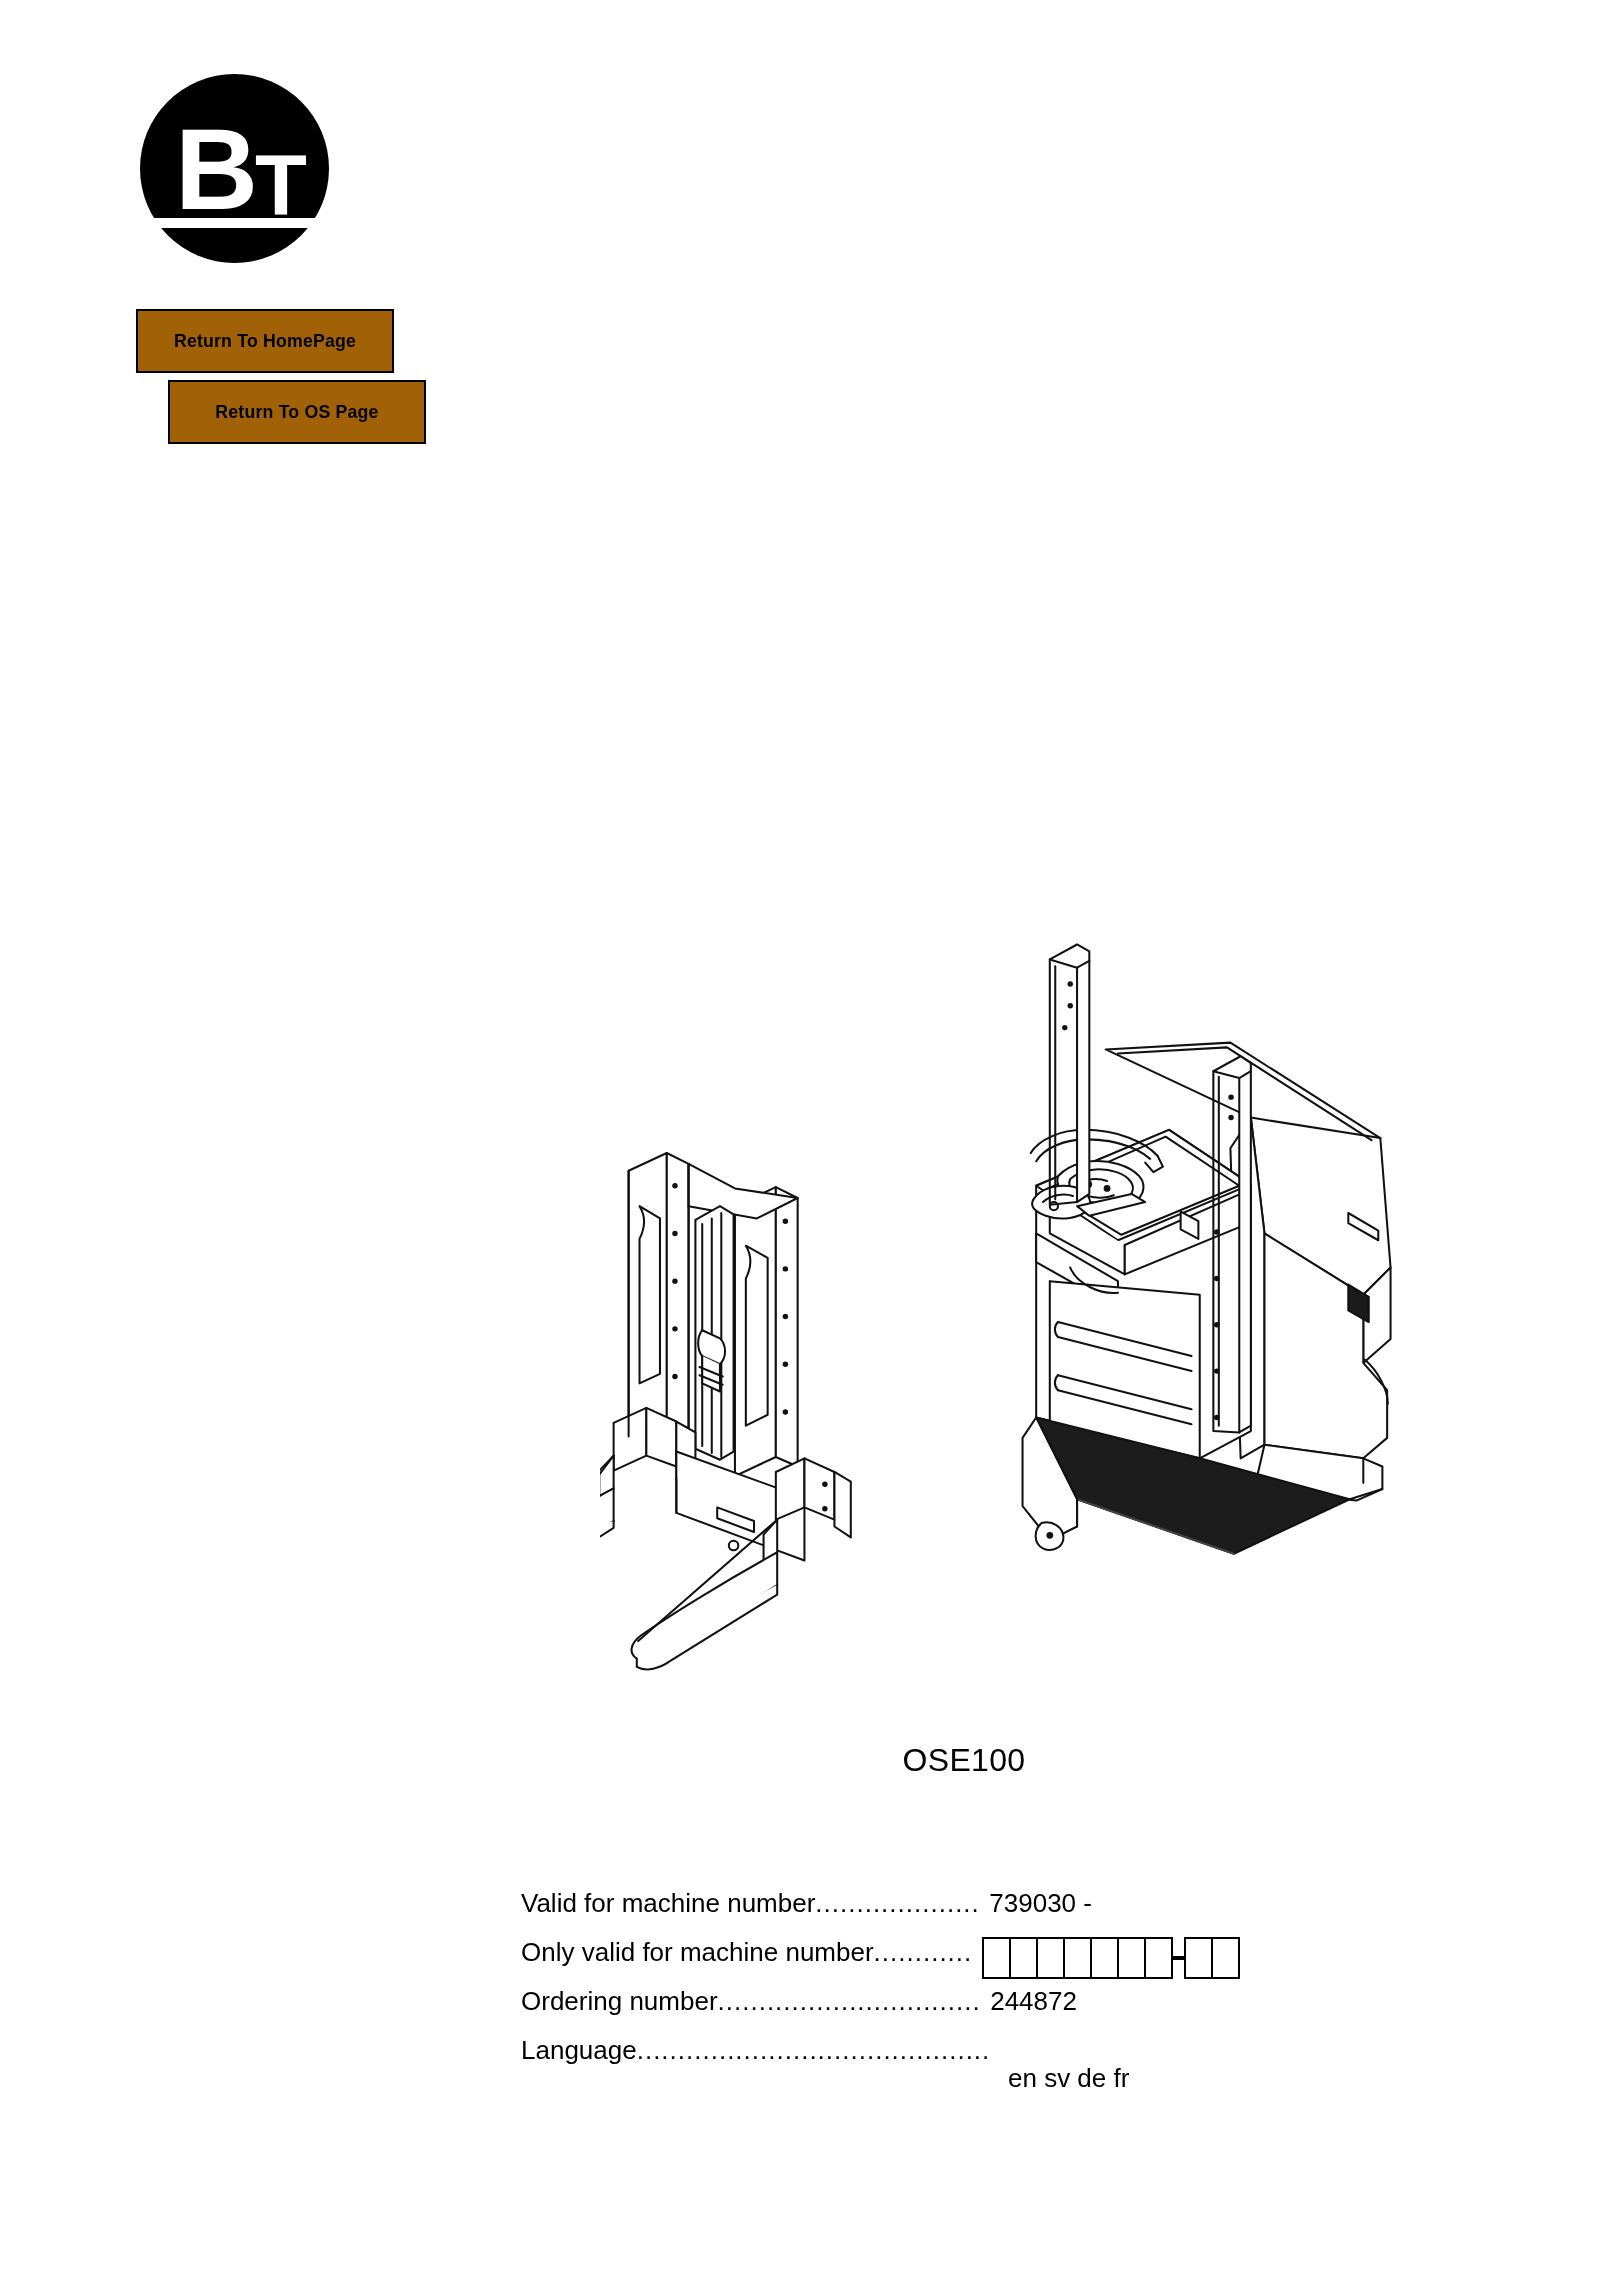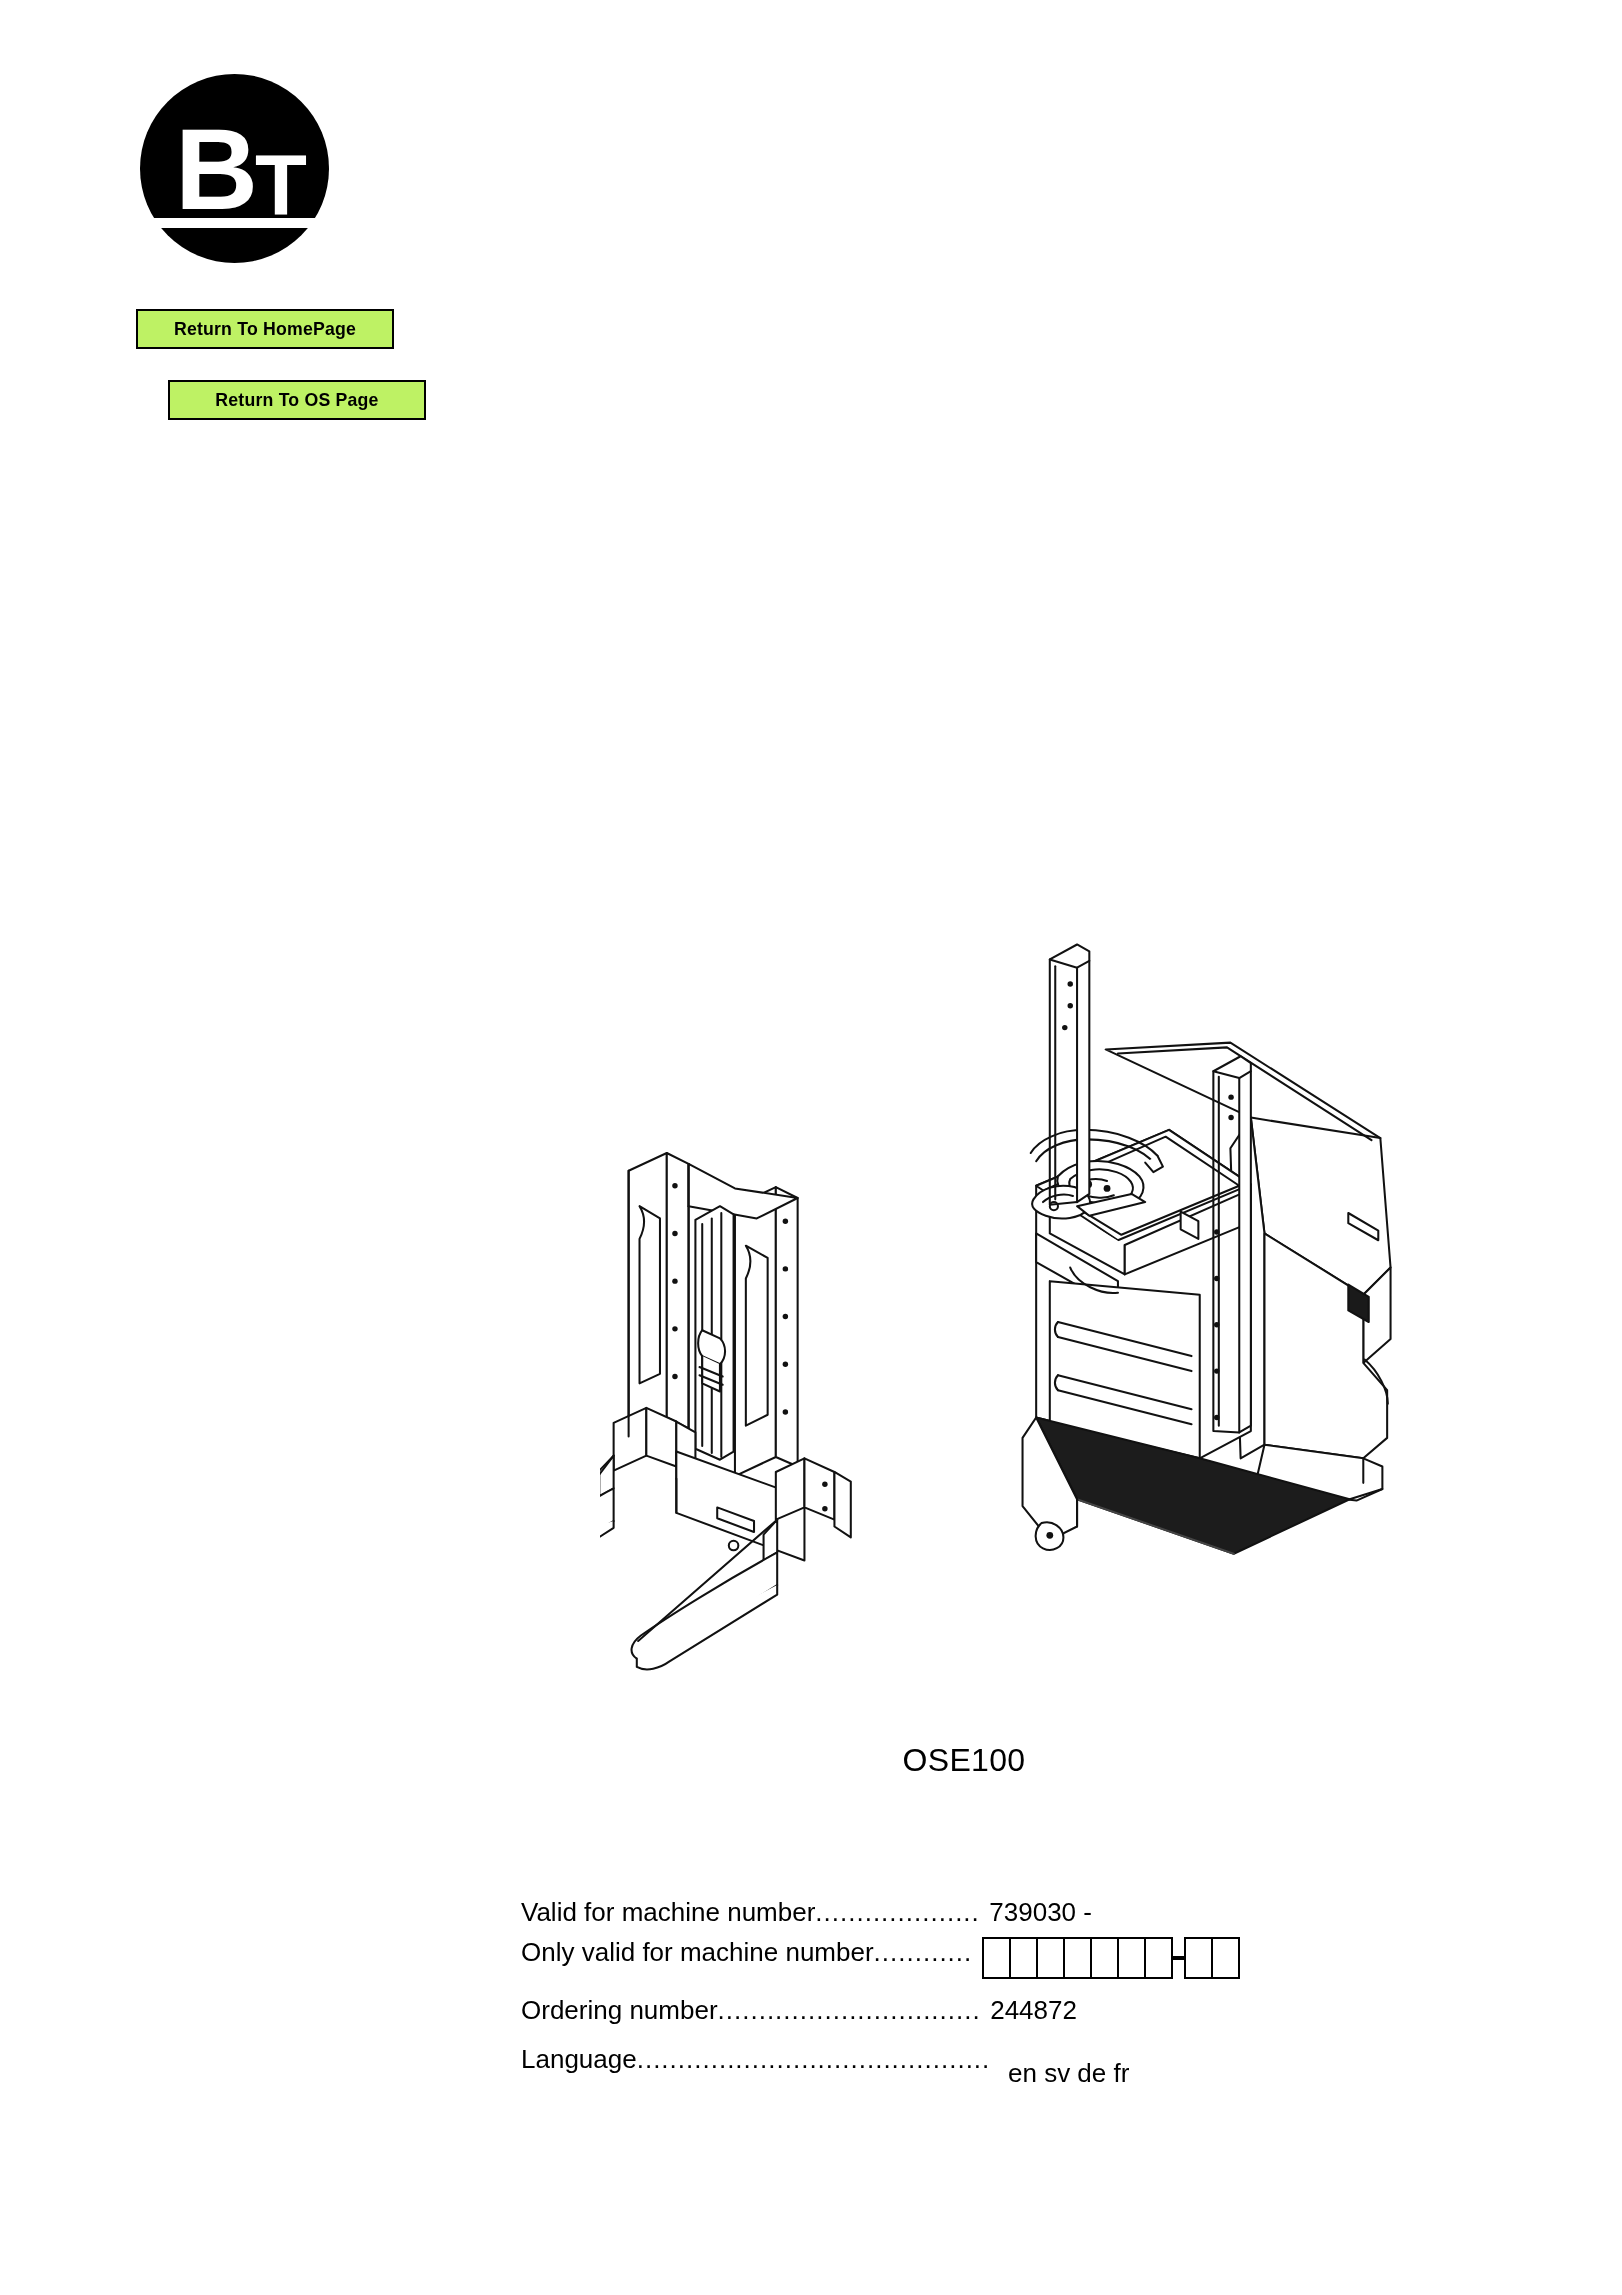--- a/index.html
+++ b/index.html
@@ -24,22 +24,22 @@
     position:absolute;left:115px;top:68px;
     font-family:"Liberation Sans", sans-serif;
     font-weight:bold;font-size:85px;line-height:85px;color:#fff;
   }
   #bt-logo .rule{
     position:absolute;left:13.6px;top:144px;width:162px;height:10.2px;background:#fff;
   }
 
   
   .navbtn{
-    position:absolute;left:136px;width:258px;height:40px;
-    background:#bef264;border:2.7px solid #000;
+    position:absolute;left:136px;width:258px;height:64px;
+    background:#a16207;border:2.7px solid #000;
     display:flex;align-items:center;justify-content:center;
     font-weight:bold;font-size:17.7px;letter-spacing:0.2px;color:#000;
     box-sizing:border-box;
   }
   #btn-home{top:309px;}
   #btn-os{top:380px;margin-left:32px;}
 
   
   #illustration{position:absolute;left:600px;top:913px;width:811px;height:784px;}
   #illustration svg{width:100%;height:100%;display:block;}
@@ -49,21 +49,21 @@
   #doc-title{
     font-weight:bold;font-size:59px;line-height:65px;letter-spacing:-0.7px;margin:0;
   }
   #doc-model{
     font-size:32px;line-height:45px;margin:6.8px 0 0 0;letter-spacing:0.3px;text-align:center;
   }
 
   
   #spec-table{position:absolute;left:521px;top:1888px;width:893px;}
   .spec-row{
-    display:flex;align-items:center;height:49px;font-size:26px;
+    display:flex;align-items:flex-start;height:49px;font-size:26px;
   }
   .spec-row.boxrow{align-items:flex-start;}
   .spec-label{white-space:nowrap;}
   .spec-dots{
     flex:0 0 auto;overflow:hidden;white-space:nowrap;
     letter-spacing:1px;
   }
   .spec-value{
     flex:0 0 auto;width:426px;padding-left:9.5px;white-space:nowrap;
   }

